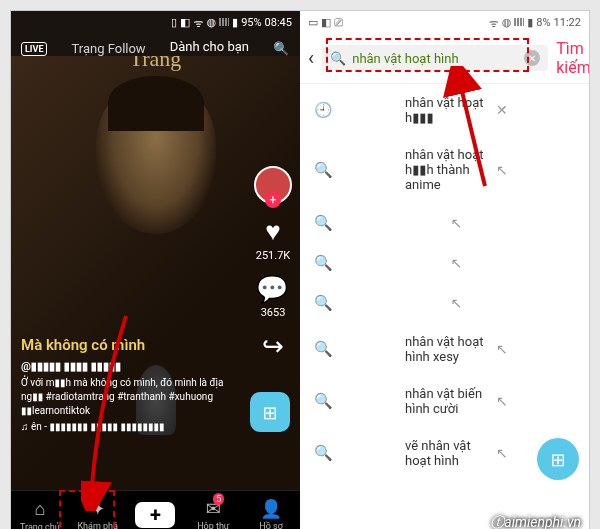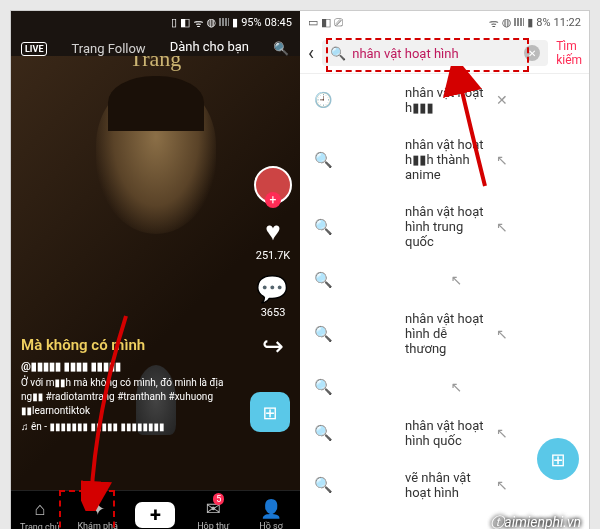--- a/index.html
+++ b/index.html
@@ -40,23 +40,23 @@
 .plus::before{background:#5ac8e8;left:-3px;z-index:-1}
 .plus::after{background:#fe2c55;right:-3px;z-index:-1}
 .badge{position:absolute;top:2px;right:18px;background:#fe2c55;color:#fff;font-size:9px;padding:0 3px;border-radius:6px;line-height:12px}
 .dashbox{position:absolute;border:2.5px dashed #d40000;pointer-events:none;z-index:10}
 .d1{bottom:0px;left:48px;width:56px;height:48px}
 .d2{top:27px;left:26px;width:203px;height:34px}
 .arrow{position:absolute;z-index:11;pointer-events:none}
 .searchbar{display:flex;align-items:center;padding:6px 8px;gap:8px;border-bottom:1px solid #eee}
 .back{font-size:20px;color:#333}
 .searchbox{flex:1;display:flex;align-items:center;background:#f1f1f1;border-radius:4px;padding:5px 8px;gap:6px;font-size:13px}
-.searchbox input{border:none;background:transparent;outline:none;flex:1;font-size:13px;color:#be185d}
+.searchbox input{border:none;background:transparent;outline:none;flex:1;font-size:13px;color:#4d7c0f}
 .clear{width:16px;height:16px;border-radius:50%;background:#bbb;color:#fff;font-size:10px;display:flex;align-items:center;justify-content:center}
-.searchbtn{color:#fe2c55;font-size:12px}
+.searchbtn{color:#fe2c55;font-size:16px}
 .slist{overflow-y:auto}
 .srow{display:flex;align-items:center;padding:11px 14px;gap:12px;font-size:13px;color:#333}
 .srow .sic{color:#888;font-size:15px}
 .srow span{flex:1}
 .srow .arr{color:#999;font-size:14px}
 .hint{position:absolute;bottom:12px;left:0;right:0;text-align:center;font-size:11px;color:#aaa}
 .fab2{position:absolute;bottom:58px;right:10px;width:42px;height:42px;background:#5ac8e8;border-radius:50%;display:flex;align-items:center;justify-content:center;color:#fff;font-size:18px}
 .wm{position:absolute;bottom:6px;right:8px;font-size:14px;font-style:italic;z-index:20;color:#fff;text-shadow:0 0 4px #000,0 0 4px #000}
 .sig{width:10px;height:8px;display:inline-block;background:linear-gradient(to right,#888 2px,transparent 2px,transparent 3px,#888 3px,#888 5px,transparent 5px,transparent 6px,#888 6px,#888 8px,transparent 8px,transparent 9px,#888 9px)}
 </style>
@@ -167,39 +167,38 @@
           <span>nhân vật hoạt h▮▮▮</span>
           <span class="arr">✕</span>
         </div>
         <div class="srow">
           <span class="sic">🔍</span>
           <span>nhân vật hoạt h▮▮h thành anime</span>
           <span class="arr">↖</span>
         </div>
         <div class="srow">
           <span class="sic">🔍</span>
-          <span>nhân vật hoạt hình trung quốc</span>
-          <span class="arr">↖</span>
-        </div>
-        <div class="srow">
-          <span class="sic">🔍</span>
-          <span class="arr">↖</span>
-        </div>
-        <div class="srow">
-          <span class="sic">🔍</span>
-          <span>nhân vật hoạt hình dễ thương</span>
-          <span class="arr">↖</span>
-        </div>
-        <div class="srow">
-          <span class="sic">🔍</span>
-          <span class="arr">↖</span>
-        </div>
-        <div class="srow">
-          <span class="sic">🔍</span>
-          <span>nhân vật hoạt hình quốc</span>
+          <span class="arr">↖</span>
+        </div>
+        <div class="srow">
+          <span class="sic">🔍</span>
+          <span class="arr">↖</span>
+        </div>
+        <div class="srow">
+          <span class="sic">🔍</span>
+          <span class="arr">↖</span>
+        </div>
+        <div class="srow">
+          <span class="sic">🔍</span>
+          <span>nhân vật hoạt hình xesy</span>
+          <span class="arr">↖</span>
+        </div>
+        <div class="srow">
+          <span class="sic">🔍</span>
+          <span>nhân vật biến hình cười</span>
           <span class="arr">↖</span>
         </div>
         <div class="srow">
           <span class="sic">🔍</span>
           <span>vẽ nhân vật hoạt hình</span>
           <span class="arr">↖</span>
         </div>
       </div>
     <div class="fab2">⊞</div>
     <div class="dashbox d2"></div>

